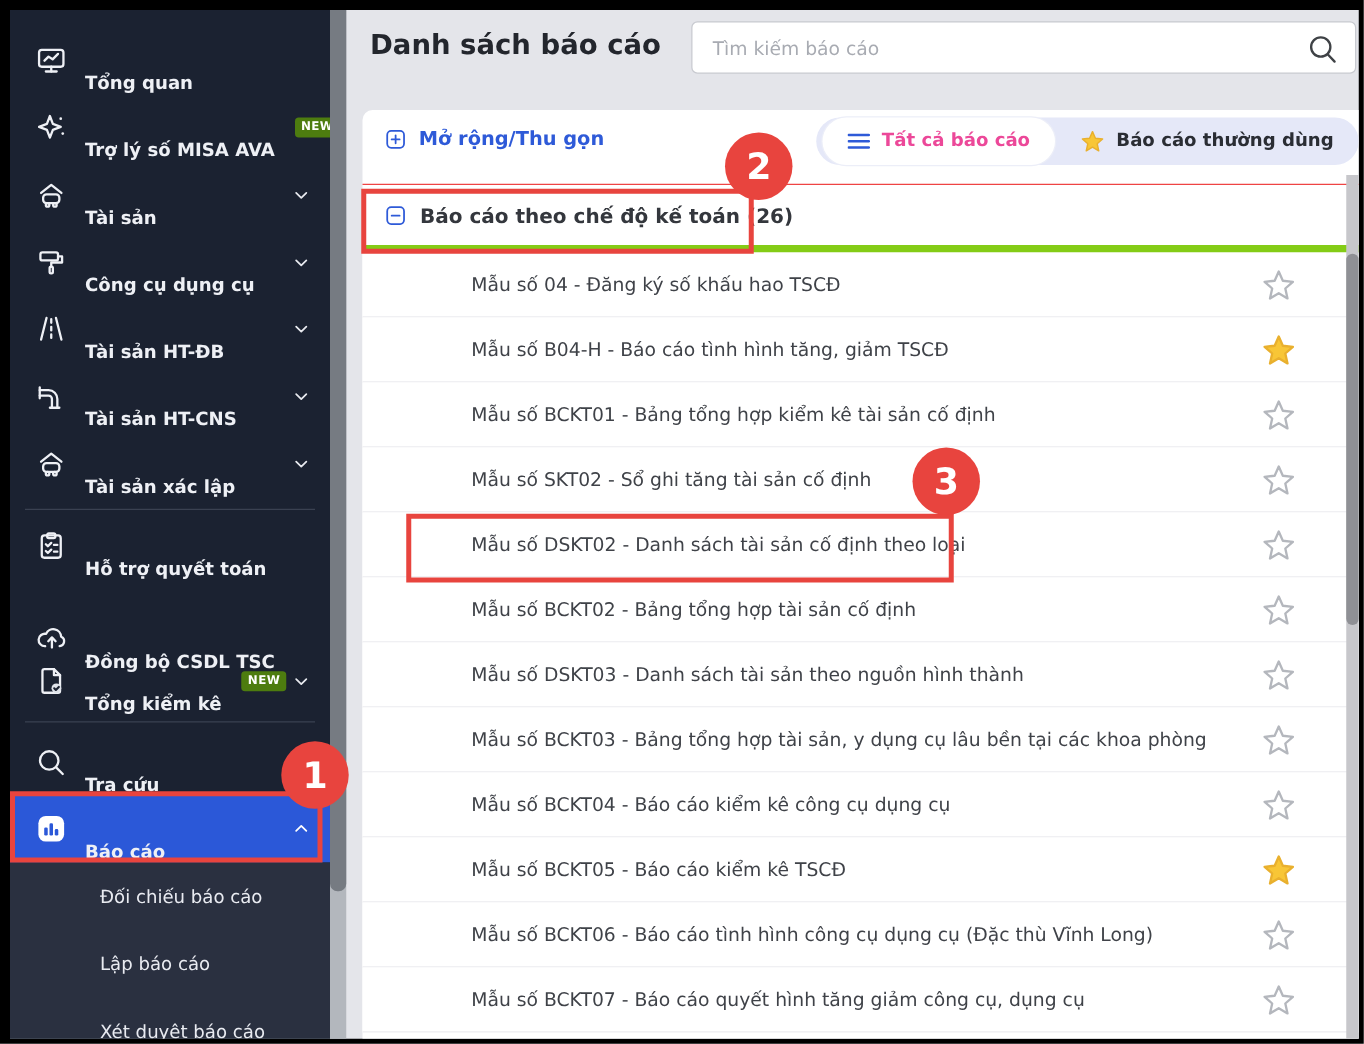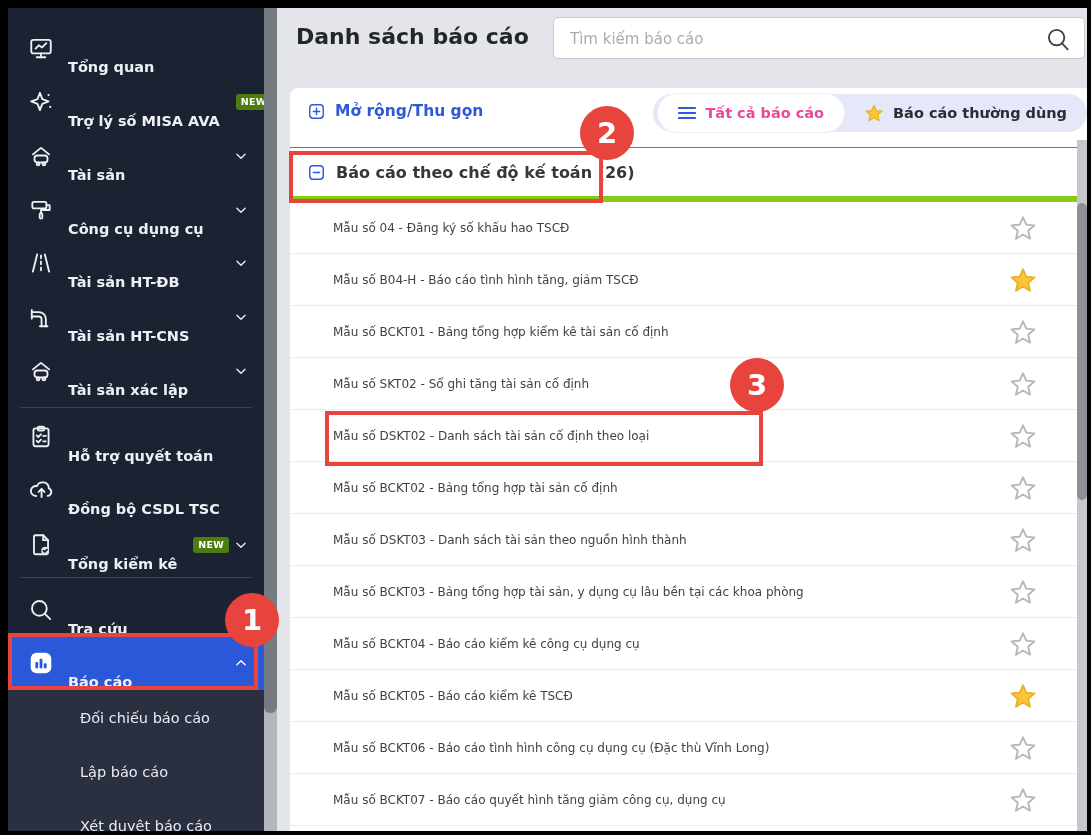--- a/index.html
+++ b/index.html
@@ -67,21 +67,21 @@
     position:absolute;left:0;top:60px;width:797px;height:54px;display:flex;align-items:center;
     border-bottom:6px solid #84cc16;box-sizing:border-box;cursor:pointer;
   }
   .group-row .g-icon{margin-left:18px;display:flex;}
   .group-row .g-label{margin-left:11px;font-size:16px;font-weight:bold;color:#34373d;}
   .report-list{position:absolute;left:0;top:114px;width:797px;}
   .report-row{
     position:relative;height:52px;border-bottom:1px solid #ececf0;box-sizing:border-box;
     display:flex;align-items:center;cursor:pointer;background:#fff;
   }
-  .report-row .r-label{margin-left:43px;font-size:12px;color:#3f4248;font-weight:500;white-space:nowrap;}
+  .report-row .r-label{margin-left:87px;font-size:15px;color:#3f4248;font-weight:500;white-space:nowrap;}
   .star{position:absolute;right:50px;top:50%;transform:translateY(-50%);width:28px;height:28px;display:flex;cursor:pointer;}
   .star svg path{stroke:#b4b7bd;fill:none;stroke-width:1.6;stroke-linejoin:round;}
   .star.starred svg path{fill:#f8c636;stroke:#e9b02e;}
   
   .main-scroll{position:absolute;left:1069px;top:132px;width:10px;height:691px;background:#c7c7cb;}
   .main-scroll .thumb{position:absolute;left:0;top:63px;width:10px;height:297px;background:#8f9095;border-radius:5px;}
   
   .ann-rect{position:absolute;border:4px solid #e8443e;box-sizing:border-box;z-index:40;pointer-events:none;}
   .ann-circle{
     position:absolute;width:54px;height:54px;border-radius:50%;background:#e8443e;z-index:50;
@@ -211,21 +211,21 @@
             <rect x="9" y="2.5" width="6" height="3.5" rx="1.2"></rect>
             <polyline points="8,10.5 9.5,12 12,9.5"></polyline>
             <line x1="14" y1="11" x2="16.5" y2="11"></line>
             <polyline points="8,15.5 9.5,17 12,14.5"></polyline>
             <line x1="14" y1="16" x2="16.5" y2="16"></line>
           </svg>
       </span>
       <span class="s-label">Hỗ trợ quyết toán</span>
     </div>
 
-    <div class="side-item" style="top:455px">
+    <div class="side-item" style="top:476px">
       <span class="s-icon">
         <svg width="26" height="26" viewBox="0 0 24 24" stroke="#eef0f5" stroke-width="1.7" fill="none" stroke-linecap="round" stroke-linejoin="round">
             <path d="M7.5 17.5 A4.6 4.6 0 1 1 8.2 8.4 A5.8 5.8 0 0 1 19.3 10.5 A3.6 3.6 0 0 1 18.2 17.4"></path>
             <line x1="12.5" y1="18.5" x2="12.5" y2="11.8"></line>
             <polyline points="9.8,13.8 12.5,11 15.2,13.8"></polyline>
           </svg>
       </span>
       <span class="s-label">Đồng bộ CSDL TSC</span>
     </div>
 

